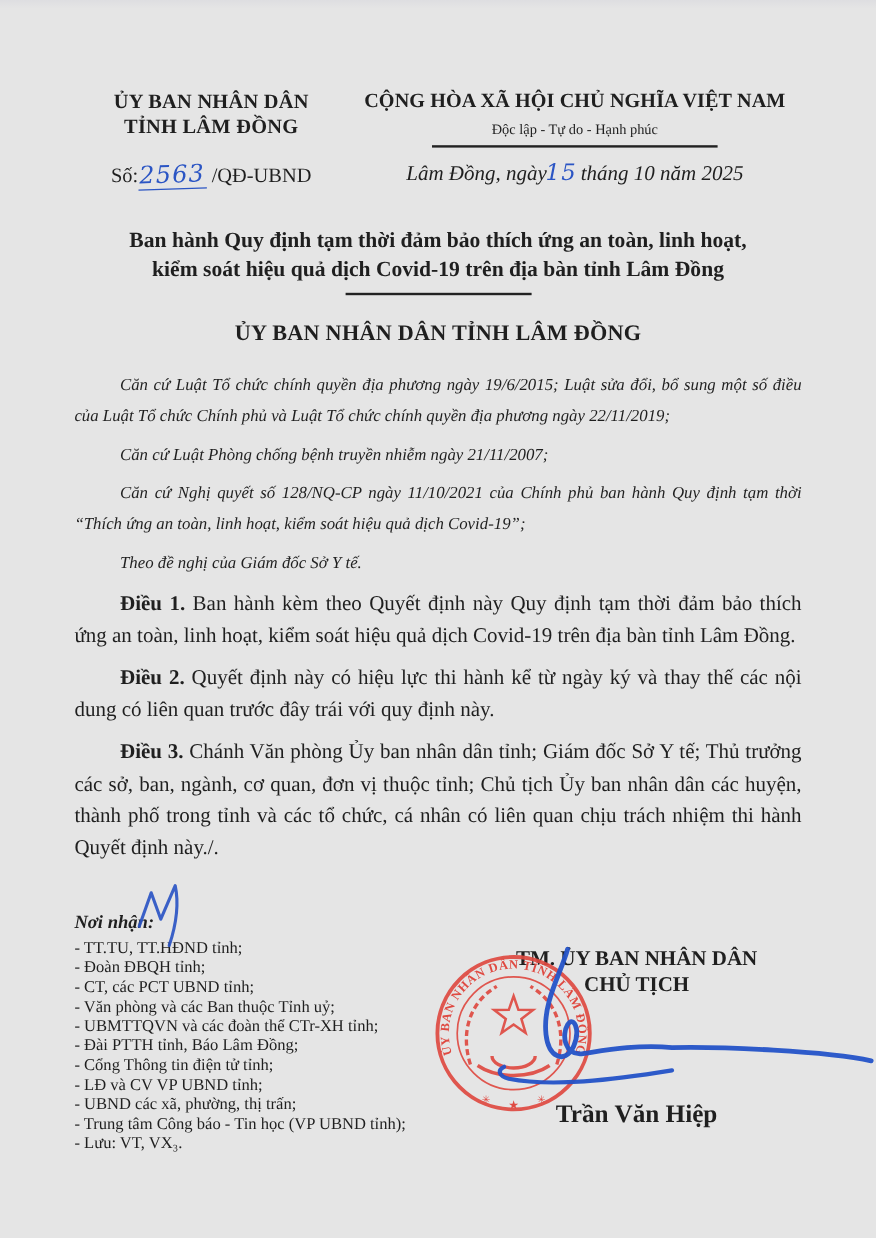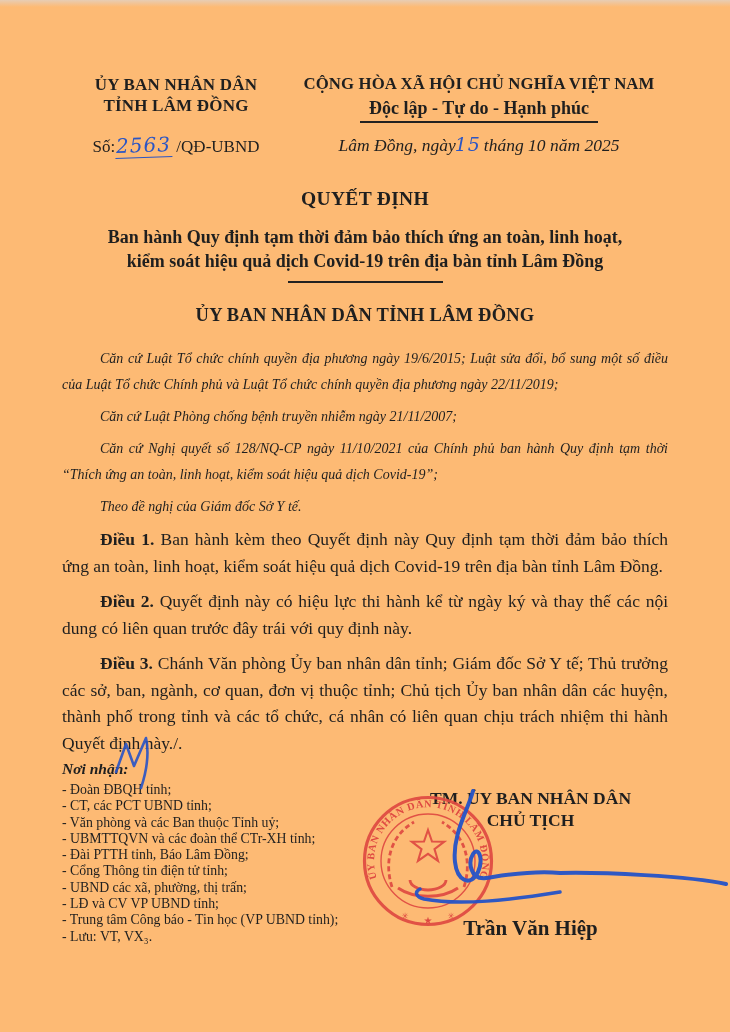--- a/index.html
+++ b/index.html
@@ -1,19 +1,19 @@
 <!DOCTYPE html>
 <html><head>
 <meta charset="utf-8">
 <style>
   html,body{margin:0;padding:0;background:#ffffff;}
   .page{
     position:relative;
     width:730px;height:1032px;
-    background:#fdba74;
+    background:#e5e5e5;
     font-family:"Liberation Serif","DejaVu Serif",serif;
     color:#1f1f1f;
     overflow:hidden;
     box-sizing:border-box;
     padding:74px 62px 0 62px;
   }
   .page::before{
     content:'';position:absolute;top:0;left:0;right:0;height:7px;
     background:linear-gradient(#d9d9de,rgba(255,255,255,0));opacity:.6;pointer-events:none;
   }
@@ -23,21 +23,21 @@
   .hdr-right{flex:1;text-align:center;}
   .org{font-weight:bold;font-size:17px;line-height:21px;letter-spacing:.2px;}
   .num-line{margin-top:17px;font-size:17px;}
   .hand{
     font-family:"DejaVu Serif",serif;font-style:italic;color:#2b55c4;
     font-size:20px;letter-spacing:1px;font-weight:500;
   }
   .hand.num{border-bottom:1.5px solid #2b55c4;display:inline-block;transform:rotate(-2deg);padding:0 1px;}
   .hand.day{font-size:19px;margin-left:-1px;margin-right:3px;}
   .nat1{font-weight:bold;font-size:16.8px;line-height:20px;letter-spacing:.1px;}
-  .nat2{font-weight:bold;font-size:18px;line-height:24px;margin-top:2px;}
+  .nat2{font-weight:normal;font-size:12px;line-height:24px;margin-top:2px;}
   .motto-line{width:238px;height:1.6px;background:#222;margin:1px auto 0 auto;}
   .date-line{font-style:italic;font-size:17.5px;margin-top:10px;}
   
   .title-block{text-align:center;margin-top:30px;}
   .doc-type{font-weight:bold;font-size:19.5px;letter-spacing:.3px;}
   .doc-sub{font-weight:bold;font-size:18px;line-height:24px;margin-top:15px;}
   .title-rule{width:155px;height:2px;background:#222;margin:8px auto 0 auto;}
   .issuer{font-weight:bold;font-size:18.5px;margin-top:22px;letter-spacing:.2px;}
   
   .preamble{margin-top:20px;}
@@ -76,21 +76,20 @@
     </div>
     <div class="hdr-right">
       <div class="nat1">CỘNG HÒA XÃ HỘI CHỦ NGHĨA VIỆT NAM</div>
       <div class="nat2">Độc lập - Tự do - Hạnh phúc</div>
       <div class="motto-line"></div>
       <div class="date-line"><span>Lâm Đồng, ngày</span><span class="hand day">15</span><span>tháng 10 năm 2025</span></div>
     </div>
   </div>
 
   <div class="title-block">
-    <div class="doc-type">QUYẾT ĐỊNH</div>
     <div class="doc-sub">
       <div>Ban hành Quy định tạm thời đảm bảo thích ứng an toàn, linh hoạt,</div>
       <div>kiểm soát hiệu quả dịch Covid-19  trên địa bàn tỉnh Lâm Đồng</div>
     </div>
     <div class="title-rule"></div>
     <div class="issuer">ỦY BAN NHÂN DÂN TỈNH LÂM ĐỒNG</div>
   </div>
 
   <div class="preamble">
       <p class="preamble-p">Căn cứ Luật Tổ chức chính quyền địa phương ngày 19/6/2015; Luật sửa đổi, bổ sung một số điều của Luật Tổ chức Chính phủ và Luật Tổ chức chính quyền địa phương ngày 22/11/2019;</p>
@@ -102,28 +101,29 @@
 
   <div class="articles">
       <p class="article"><b>Điều 1.</b> <span>Ban hành kèm theo Quyết định này Quy định tạm thời đảm bảo thích ứng an toàn, linh hoạt, kiểm soát hiệu quả dịch Covid-19 trên địa bàn tỉnh Lâm Đồng.</span></p>
       <p class="article"><b>Điều 2.</b> <span>Quyết định này có hiệu lực thi hành kể từ ngày ký và thay thế các nội dung có liên quan trước đây trái với quy định này.</span></p>
       <p class="article"><b>Điều 3.</b> <span>Chánh Văn phòng Ủy ban nhân dân tỉnh; Giám đốc Sở Y tế; Thủ trưởng các sở, ban, ngành, cơ quan, đơn vị thuộc tỉnh; Chủ tịch Ủy ban nhân dân các huyện, thành phố trong tỉnh và các tổ chức, cá nhân có liên quan chịu trách nhiệm thi hành Quyết định này./.</span></p>
     </div>
 
   <div class="recip">
     <div class="recip-label">Nơi nhận:</div>
     <div>
+        <div class="recip-item">- TT.TU, TT.HĐND tỉnh;</div>
         <div class="recip-item">- Đoàn ĐBQH tỉnh;</div>
         <div class="recip-item">- CT, các PCT UBND tỉnh;</div>
         <div class="recip-item">- Văn phòng và các Ban thuộc Tỉnh uỷ;</div>
         <div class="recip-item">- UBMTTQVN và các đoàn thể CTr-XH tỉnh;</div>
         <div class="recip-item">- Đài PTTH tỉnh, Báo Lâm Đồng;</div>
         <div class="recip-item">- Cổng Thông tin điện tử tỉnh;</div>
+        <div class="recip-item">- LĐ và CV VP UBND tỉnh;</div>
         <div class="recip-item">- UBND các xã, phường, thị trấn;</div>
-        <div class="recip-item">- LĐ và CV VP UBND tỉnh;</div>
         <div class="recip-item">- Trung tâm Công báo - Tin học (VP UBND tỉnh);</div>
         <div class="recip-item">- Lưu: VT, VX₃.</div>
       </div>
   </div>
 
   <svg class="check-svg" width="70" height="60" viewBox="0 0 70 60">
     <path d="M 16,42 L 26,14 L 34,36 L 46,8 C 49,22 47,40 41,58" fill="none" stroke="#2b55c4" stroke-width="2.6" stroke-linecap="round" stroke-linejoin="round" opacity="0.92"></path>
   </svg>
 
   <div class="sign-block">

